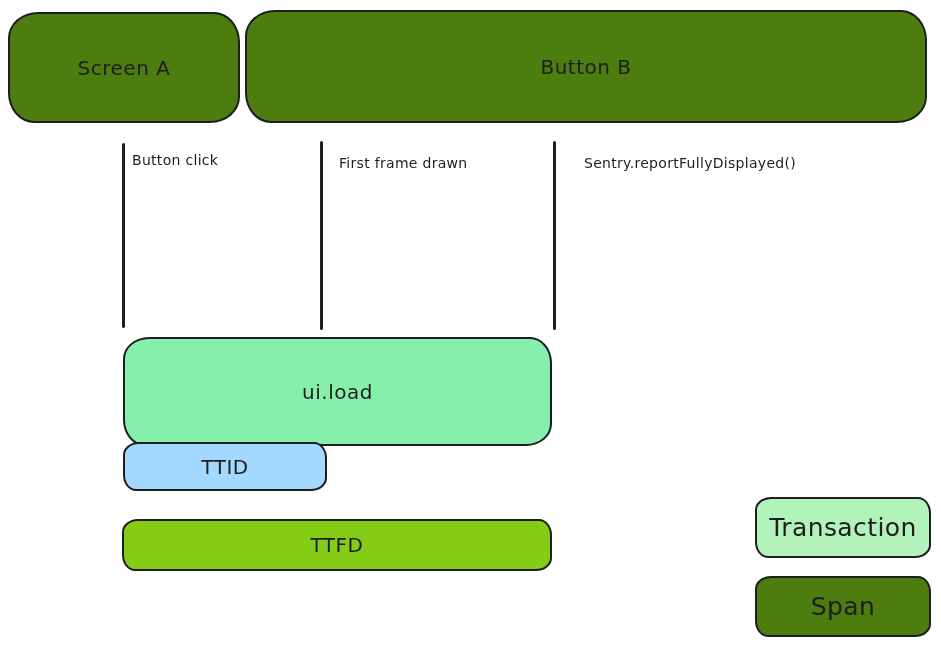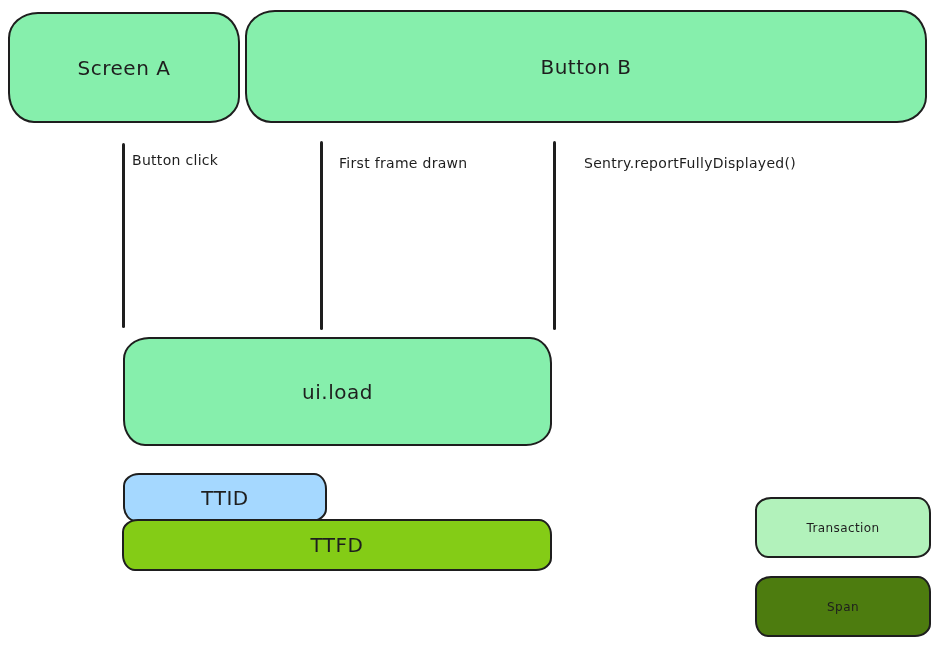--- a/index.html
+++ b/index.html
@@ -14,21 +14,21 @@
     height: 648px;
     background: #ffffff;
     overflow: hidden;
     color: #1e1e1e;
   }
   
   .screen-box {
     position: absolute;
     border: 2.5px solid #1e1e1e;
     border-radius: 30px 26px 30px 26px / 26px 30px 26px 30px;
-    background: #86efac;
+    background: #4d7c0f;
     display: flex;
     align-items: center;
     justify-content: center;
     font-size: 20px;
     letter-spacing: 0.5px;
   }
   .screen-a { left: 8px;   top: 12px; width: 228px; height: 107px; }
   .screen-b { left: 245px; top: 10px; width: 678px; height: 109px; }
 
   
@@ -60,38 +60,38 @@
     align-items: center;
     justify-content: center;
     font-size: 20px;
     letter-spacing: 0.5px;
   }
   .bar-uiload {
     left: 123px; top: 337px; width: 425px; height: 105px;
     border-radius: 26px 22px 26px 22px / 22px 26px 22px 26px;
   }
   .bar-ttid {
-    left: 123px; top: 473px; width: 200px; height: 45px;
+    left: 123px; top: 442px; width: 200px; height: 45px;
     border-radius: 16px 13px 16px 13px / 13px 16px 13px 16px;
     text-align: center;
   }
   .bar-ttfd {
     left: 122px; top: 519px; width: 426px; height: 48px;
     border-radius: 16px 13px 16px 13px / 13px 16px 13px 16px;
   }
 
   
   .legend-box {
     position: absolute;
     border: 2.5px solid #1e1e1e;
     border-radius: 16px 13px 16px 13px / 13px 16px 13px 16px;
     display: flex;
     align-items: center;
     justify-content: center;
-    font-size: 12px;
+    font-size: 25px;
     letter-spacing: 0.4px;
   }
   .legend-transaction { left: 755px; top: 497px; width: 172px; height: 57px; }
   .legend-span        { left: 755px; top: 576px; width: 172px; height: 57px; }
 </style>
 </head>
 <body>
 
 <div class="canvas">
 

